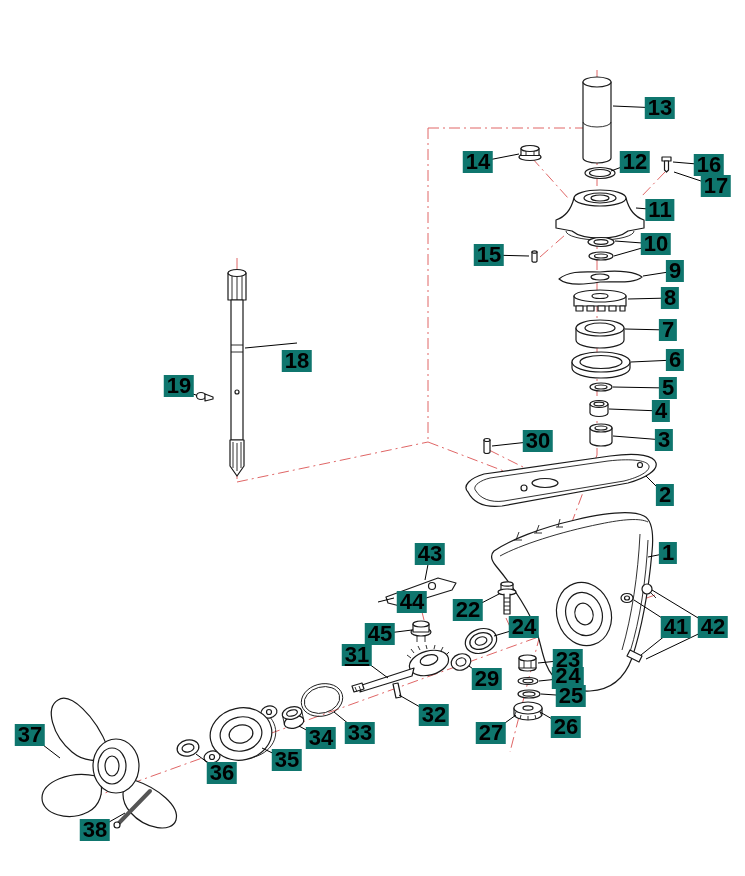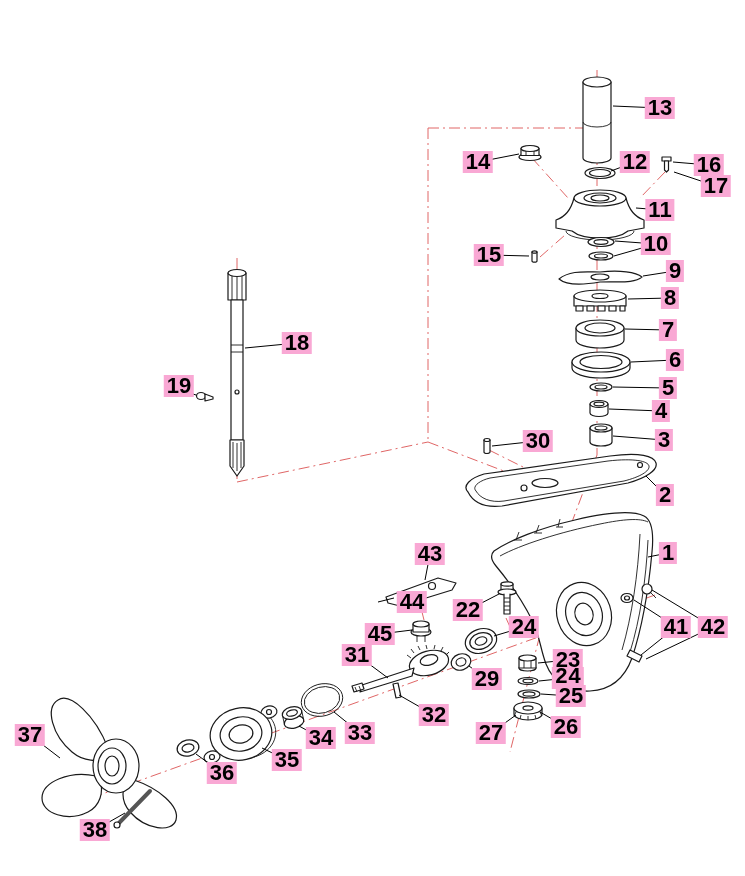--- a/index.html
+++ b/index.html
@@ -5,21 +5,21 @@
   html,body{margin:0;padding:0;background:#ffffff;}
   #stage{position:relative;width:745px;height:876px;background:#ffffff;overflow:hidden;
          font-family:"Liberation Sans",sans-serif;}
   svg{position:absolute;left:0;top:0;}
   .part{stroke:#1a1a1a;stroke-width:1.2;fill:#ffffff;stroke-linejoin:round;stroke-linecap:round;}
   .thin{stroke:#1a1a1a;stroke-width:0.9;fill:none;}
   .cl{stroke:#e06666;stroke-width:1;fill:none;stroke-dasharray:11 4 2 4;}
   .leader{stroke:#000000;stroke-width:1;}
   .callout{position:absolute;transform:translate(-50%,-50%);
            font:bold 22px "Liberation Sans",sans-serif;color:#000;
-           background:#f9a8d4;padding:0 3px;line-height:1;white-space:nowrap;}
+           background:#0f766e;padding:0 3px;line-height:1;white-space:nowrap;}
 </style>
 </head>
 <body>
 
 <div id="stage">
 
   <svg id="diagram-svg" width="745" height="876" viewBox="0 0 745 876">
 
     <g>
       <path class="cl" d="M597 70 V455"></path>
@@ -341,32 +341,32 @@
       <div class="callout" style="left: 670px; top: 298px;">8</div>
       <div class="callout" style="left: 675px; top: 271px;">9</div>
       <div class="callout" style="left: 656px; top: 244px;">10</div>
       <div class="callout" style="left: 660px; top: 210px;">11</div>
       <div class="callout" style="left: 635px; top: 162px; text-align: center;">12</div>
       <div class="callout" style="left: 660px; top: 108px;">13</div>
       <div class="callout" style="left: 478px; top: 162px;">14</div>
       <div class="callout" style="left: 489px; top: 255px;">15</div>
       <div class="callout" style="left: 709px; top: 165px;">16</div>
       <div class="callout" style="left: 716px; top: 186px;">17</div>
-      <div class="callout" style="left: 297px; top: 343px;">18</div>
+      <div class="callout" style="left: 297px; top: 361px;">18</div>
       <div class="callout" style="left: 179px; top: 386px;">19</div>
       <div class="callout" style="left: 538px; top: 441px;">30</div>
       <div class="callout" style="left: 468px; top: 610px;">22</div>
       <div class="callout" style="left: 568px; top: 660px;">23</div>
       <div class="callout" style="left: 568px; top: 678px; font-family: Liberation Mono, monospace;">24</div>
       <div class="callout" style="left: 571px; top: 696px;">25</div>
       <div class="callout" style="left: 566px; top: 727px;">26</div>
       <div class="callout" style="left: 491px; top: 733px;">27</div>
       <div class="callout" style="left: 524px; top: 627px;">24</div>
       <div class="callout" style="left: 487px; top: 679px;">29</div>
-      <div class="callout" style="left: 357px; top: 655px;">31</div>
+      <div class="callout" style="left: 357px; top: 655px; text-decoration: underline;">31</div>
       <div class="callout" style="left: 434px; top: 715px;">32</div>
       <div class="callout" style="left: 360px; top: 733px;">33</div>
       <div class="callout" style="left: 321px; top: 738px;">34</div>
       <div class="callout" style="left: 287px; top: 760px;">35</div>
       <div class="callout" style="left: 222px; top: 773px;">36</div>
       <div class="callout" style="left: 30px; top: 735px;">37</div>
       <div class="callout" style="left: 95px; top: 830px;">38</div>
       <div class="callout" style="left: 676px; top: 627px;">41</div>
       <div class="callout" style="left: 713px; top: 627px;">42</div>
       <div class="callout" style="left: 430px; top: 554px;">43</div>

